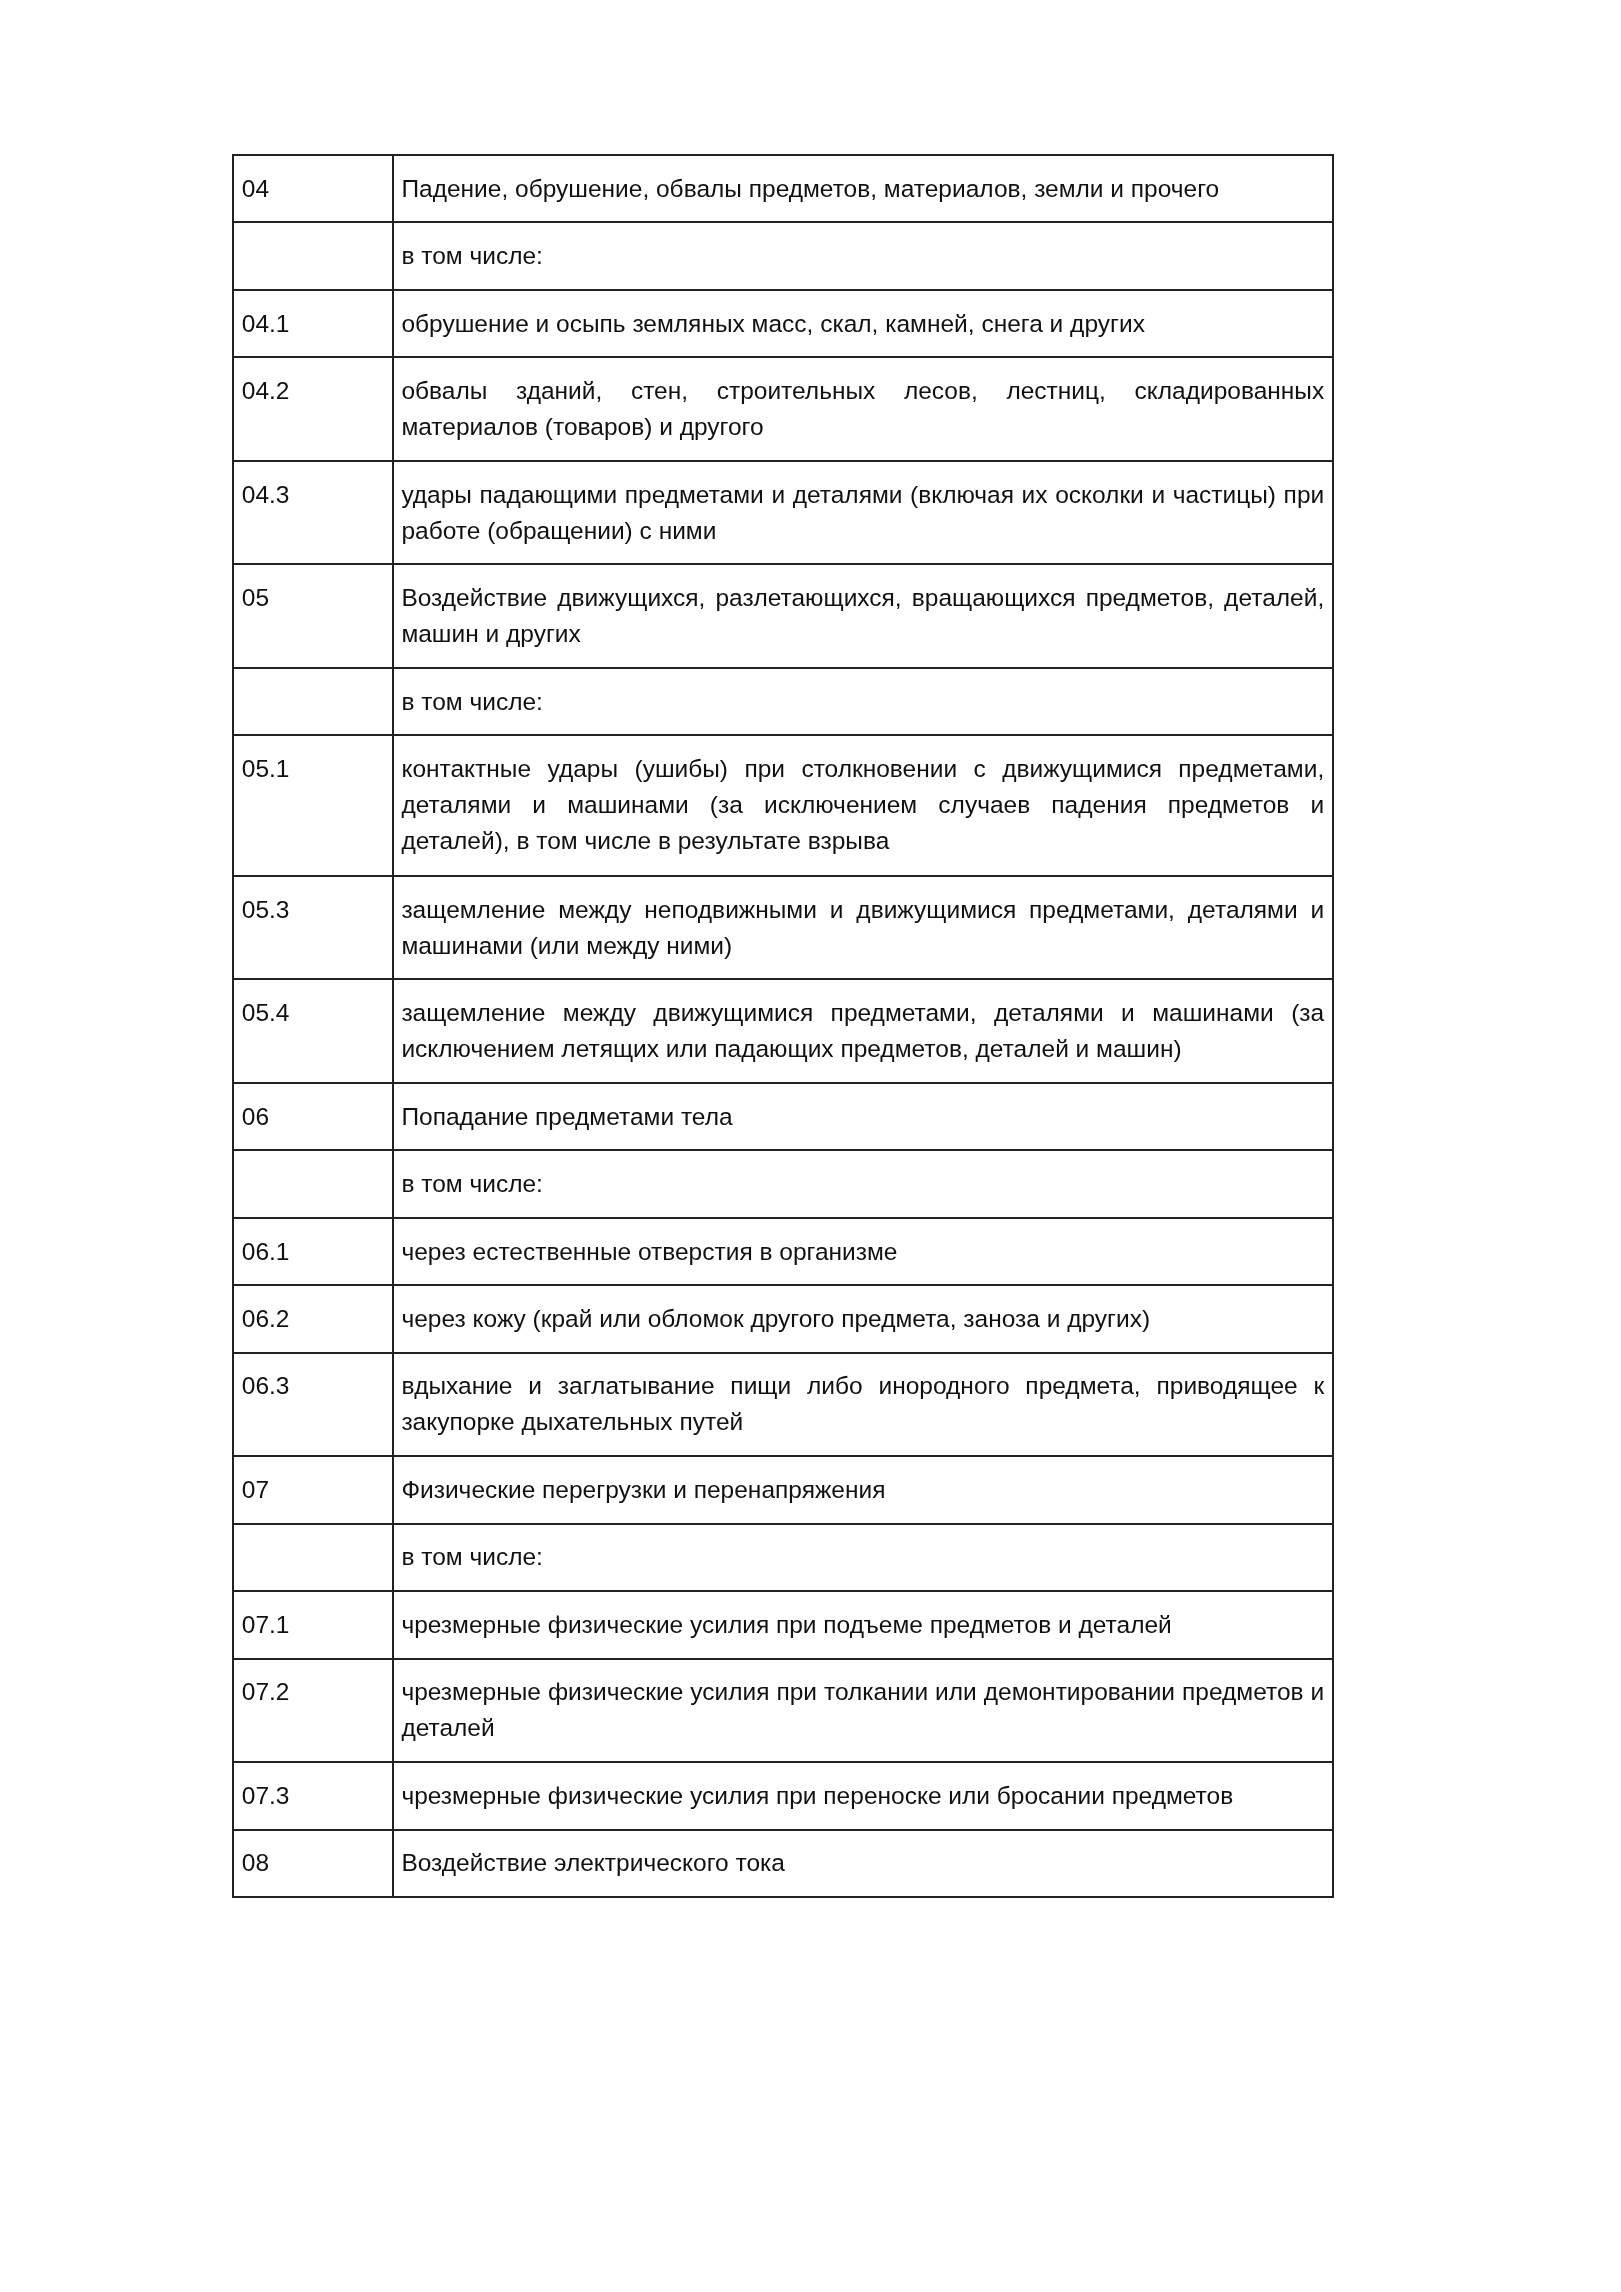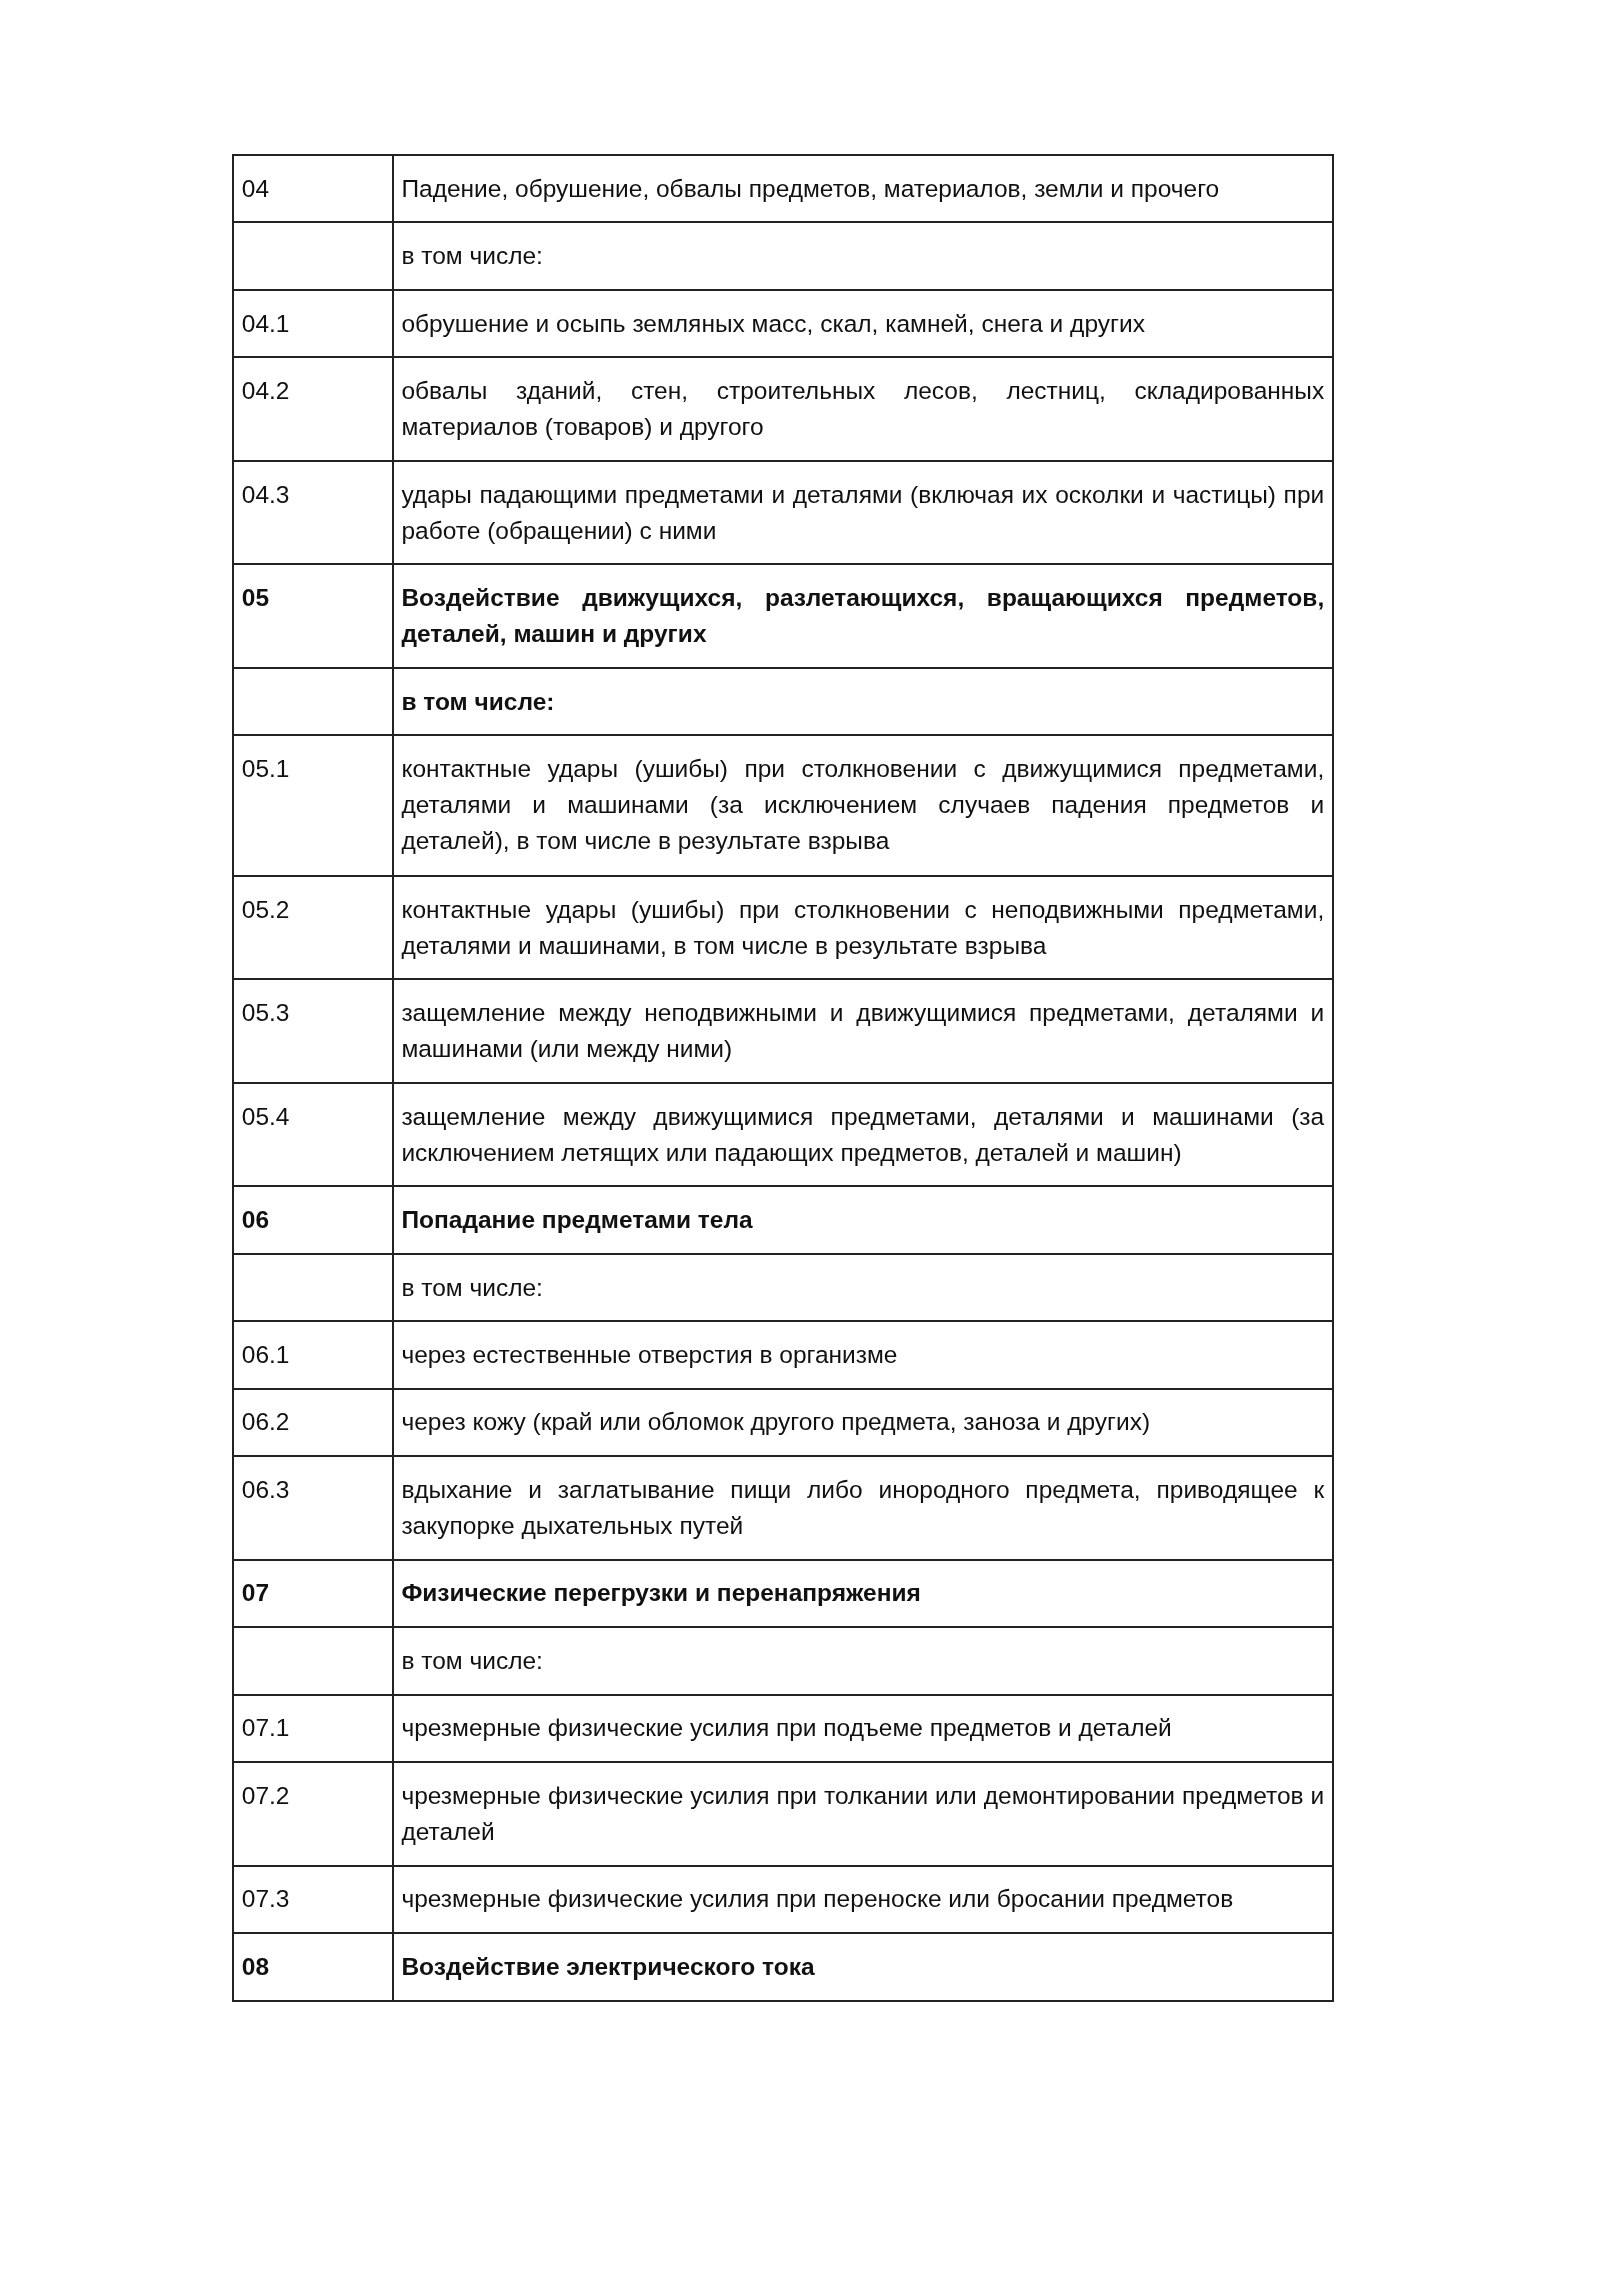--- a/index.html
+++ b/index.html
@@ -14,21 +14,21 @@
     table-layout: fixed;
   }
   table.doc td {
     border: 2px solid #222;
     vertical-align: top;
     padding: 14.7px 7.8px 11.8px 7.8px;
     line-height: 36px;
   }
   td.code { width: 142px; }
   td.text { text-align: justify; }
-  tr.bold td { font-weight: bold; }
+  tr.bold td { font-weight: normal; }
   tr.r1 td { height: 39px; }
   tr.r2 td { height: 75px; }
   tr.r3 td { height: 112px; }
 </style>
 </head>
 <body>
 
 <div class="page">
   <table class="doc">
     <tbody>
@@ -56,24 +56,20 @@
           <td class="code">05</td>
           <td class="text">Воздействие движущихся, разлетающихся, вращающихся предметов, деталей, машин и других</td>
         </tr>
       <tr class="r1 bold">
           <td class="code"></td>
           <td class="text">в том числе:</td>
         </tr>
       <tr class="r3">
           <td class="code">05.1</td>
           <td class="text">контактные удары (ушибы) при столкновении с движущимися предметами, деталями и машинами (за исключением случаев падения предметов и деталей), в том числе в результате взрыва</td>
-        </tr>
-      <tr class="r2">
-          <td class="code">05.2</td>
-          <td class="text">контактные удары (ушибы) при столкновении с неподвижными предметами, деталями и машинами, в том числе в результате взрыва</td>
         </tr>
       <tr class="r2">
           <td class="code">05.3</td>
           <td class="text">защемление между неподвижными и движущимися предметами, деталями и машинами (или между ними)</td>
         </tr>
       <tr class="r2">
           <td class="code">05.4</td>
           <td class="text">защемление между движущимися предметами, деталями и машинами (за исключением летящих или падающих предметов, деталей и машин)</td>
         </tr>
       <tr class="r1 bold">

